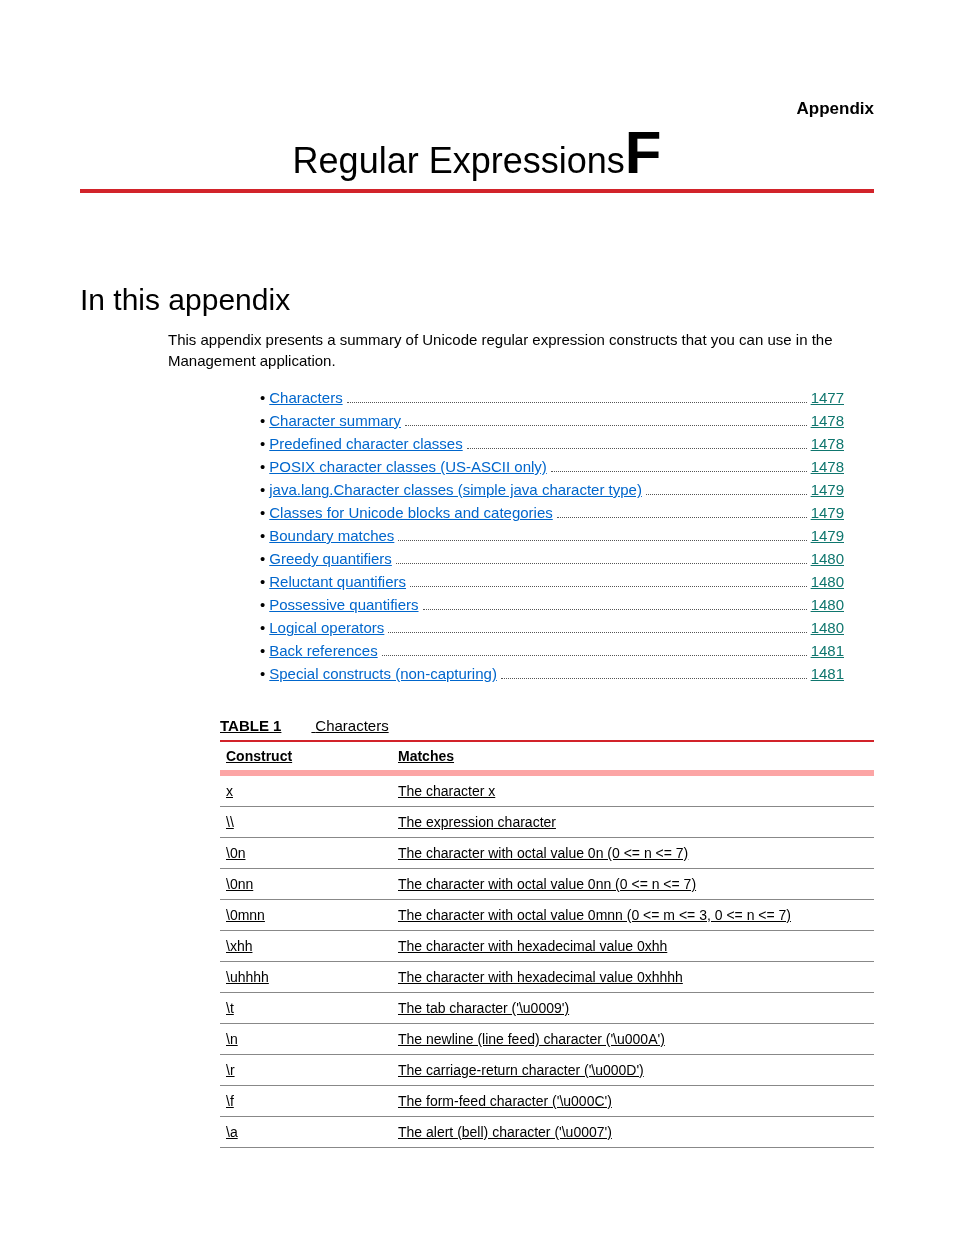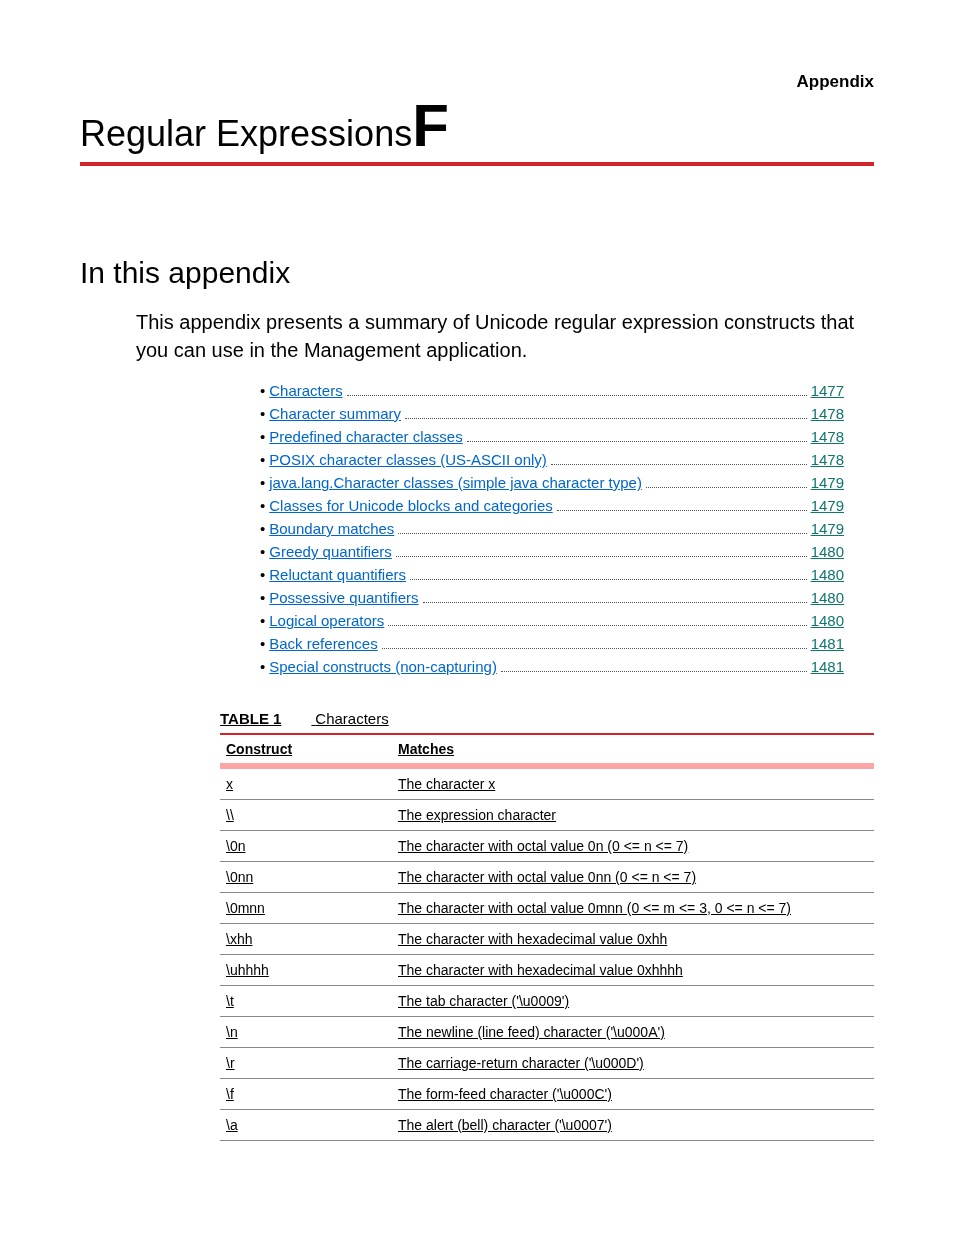--- a/index.html
+++ b/index.html
@@ -4,35 +4,35 @@
 <style>
   body {
     margin: 0;
     padding: 0;
     font-family: Arial, Helvetica, sans-serif;
     background: #fff;
     color: #000;
     width: 954px;
   }
   .page {
-    padding: 72px 80px 60px 80px;
+    padding: 99px 80px 60px 80px;
   }
   .header-block {
     position: relative;
     margin-bottom: 8px;
   }
   .appendix-label {
     text-align: right;
     font-weight: bold;
     font-size: 17px;
     margin-bottom: 4px;
   }
   .title-row {
     display: flex;
-    justify-content: flex-start;
+    justify-content: center;
     align-items: baseline;
   }
   .app-title {
     font-family: "Arial Narrow", Arial, sans-serif;
     font-stretch: condensed;
     font-size: 36px;
     font-weight: 400;
     letter-spacing: 0px;
   }
   .app-letter {
@@ -46,25 +46,25 @@
     border: none;
     border-top: 4px solid #d2232a;
     margin: 6px 0 0 0;
   }
   .section-heading {
     font-family: "Arial Narrow", Arial, sans-serif;
     font-stretch: condensed;
     font-size: 30px;
     font-weight: 400;
     margin-top: 90px;
-    margin-bottom: 18px;
+    margin-bottom: 12px;
   }
   .intro {
-    margin-left: 56px;
-    font-size: 20px;
+    margin-left: 88px;
+    font-size: 15px;
     line-height: 1.4;
     margin-bottom: 18px;
   }
   .toc {
     margin-left: 180px;
     margin-right: 30px;
   }
   .toc-row {
     display: flex;
     align-items: baseline;

